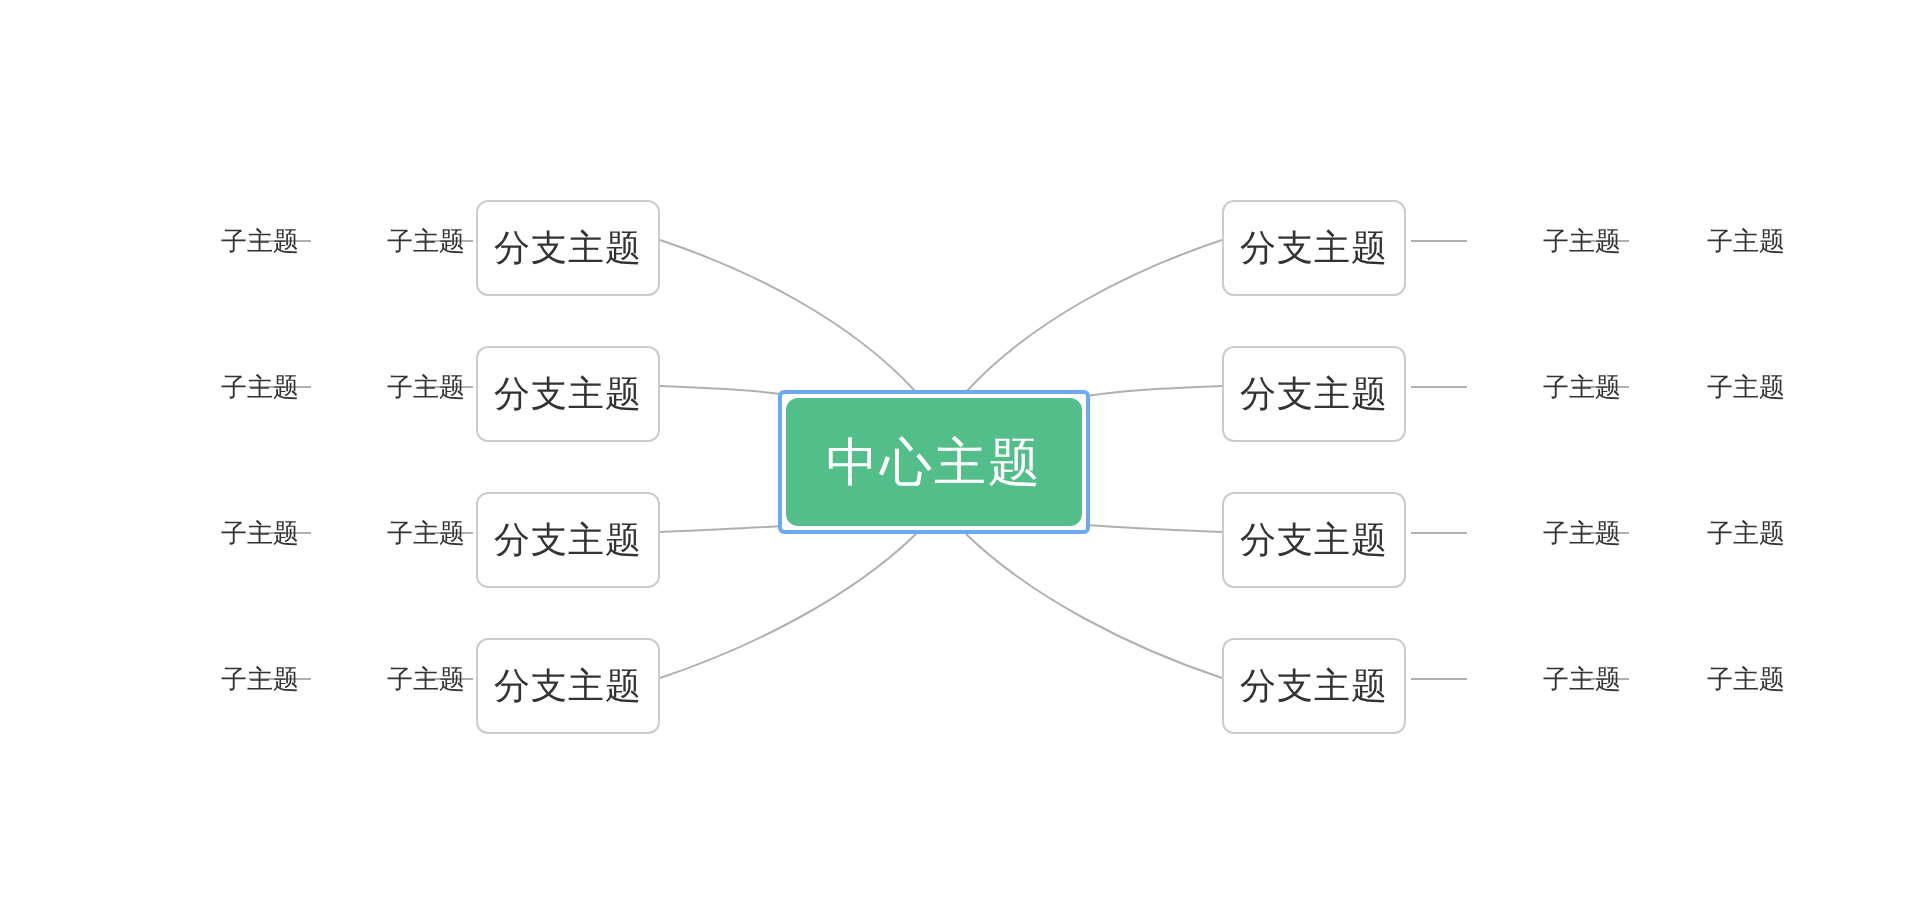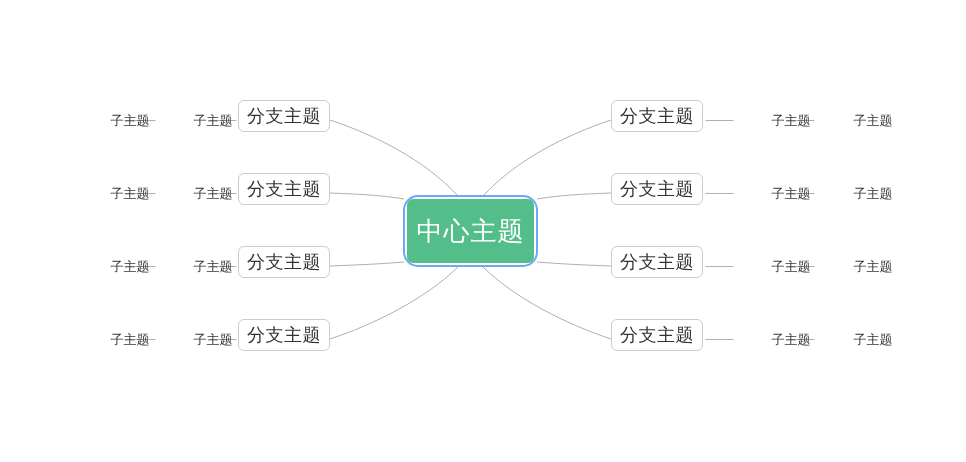--- a/index.html
+++ b/index.html
@@ -7,36 +7,36 @@
     position:relative;
     width:966px;height:462px;
     background:#ffffff;
     overflow:hidden;
     font-family:"Liberation Sans","DejaVu Sans",sans-serif;
   }
   svg.links{position:absolute;left:0;top:0;width:966px;height:462px;}
   .curve,.seg{fill:none;stroke:#b0b0b0;stroke-width:1;}
   .branch{
     position:absolute;
-    width:92px;height:32px;box-sizing:border-box;
+    width:92px;height:48px;box-sizing:border-box;
     background:#ffffff;border:1px solid #cccccc;border-radius:6px;
     display:flex;align-items:center;justify-content:center;
     font-size:18px;color:#333333;letter-spacing:.5px;
     cursor:pointer;white-space:nowrap;
   }
   .branch.left{left:238px;}
   .branch.right{left:611px;}
   .sub{
     position:absolute;transform:translate(-50%,-50%);
     font-size:13px;color:#333333;white-space:nowrap;cursor:pointer;margin-left:32px;
   }
   .selection{
-    position:absolute;left:403px;top:195px;
-    width:135px;height:72px;box-sizing:border-box;
-    border:2px solid #6ca9f2;border-radius:15px;
+    position:absolute;left:389px;top:195px;
+    width:156px;height:72px;box-sizing:border-box;
+    border:2px solid #6ca9f2;border-radius:3px;
     padding:2px;background:#ffffff;
   }
   .root{
     width:100%;height:100%;
     background:#54be8b;border-radius:6px;
     display:flex;align-items:center;justify-content:center;
     font-size:26px;color:#ffffff;letter-spacing:1px;
     cursor:pointer;white-space:nowrap;
   }
 </style>

